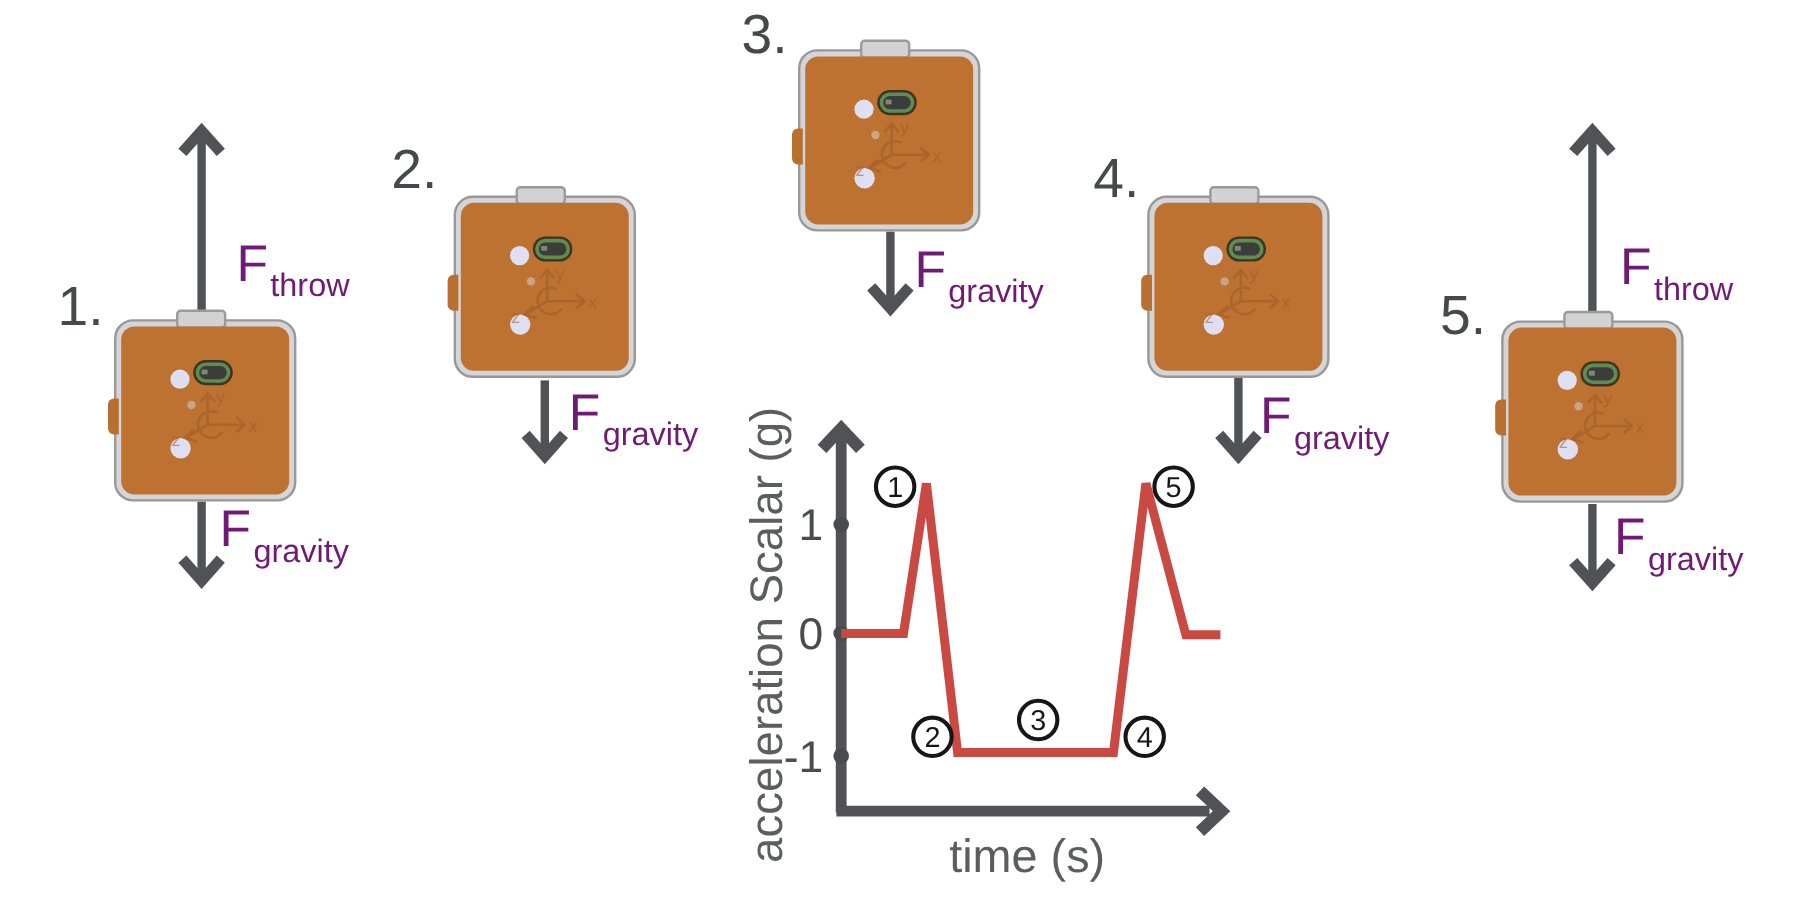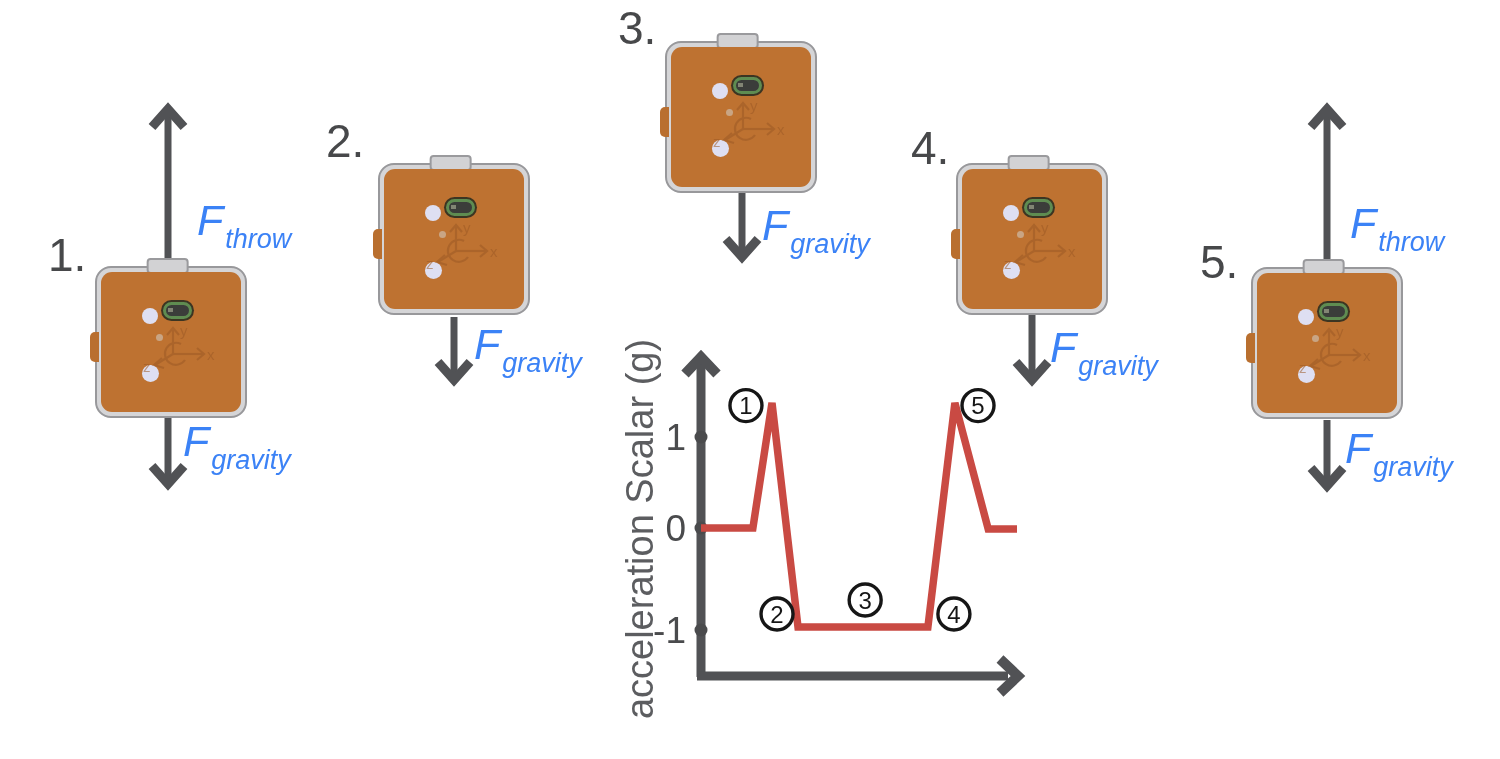--- a/index.html
+++ b/index.html
@@ -10,21 +10,21 @@
   
   #overlay{position:absolute;left:0;top:0;width:1500px;height:759px;z-index:1;}
   
   .stage-num{position:absolute;z-index:3;font-size:46px;font-weight:500;color:#47484A;line-height:1;}
   .n1{left:48px;top:232px}
   .n2{left:326px;top:118px}
   .n3{left:618px;top:5px}
   .n4{left:911px;top:125px}
   .n5{left:1200px;top:239px}
   
-  .force{position:absolute;z-index:3;color:#3b82f6;font-size:43px;line-height:1;white-space:nowrap;font-style:italic;}
+  .force{position:absolute;z-index:3;color:#701a75;font-size:43px;line-height:1;white-space:nowrap;}
   .fsub{font-size:27px;margin-left:2px;vertical-align:-13px;}
   .f1t{left:197px;top:199px}
   .f1g{left:183px;top:420px}
   .f2g{left:474px;top:323px}
   .f3g{left:762px;top:204px}
   .f4g{left:1050px;top:326px}
   .f5t{left:1350px;top:202px}
   .f5g{left:1345px;top:427px}
   
   .device{position:absolute;z-index:2;width:152px;height:152px;background:#D5D5D7;
@@ -282,17 +282,18 @@
           <text x="39" y="20">y</text>
           <text x="66" y="44">x</text>
           <text x="2" y="56">z</text>
         </g>
       </svg>
     </div>
     <div class="dev-bump"></div>
   </div>
 
   <div class="ylabel">acceleration Scalar (g)</div>
+  <div class="xlabel">time (s)</div>
   <div class="tick t1">1</div>
   <div class="tick t0">0</div>
   <div class="tick tm1">-1</div>
 
 </div>
 
 </body></html>

